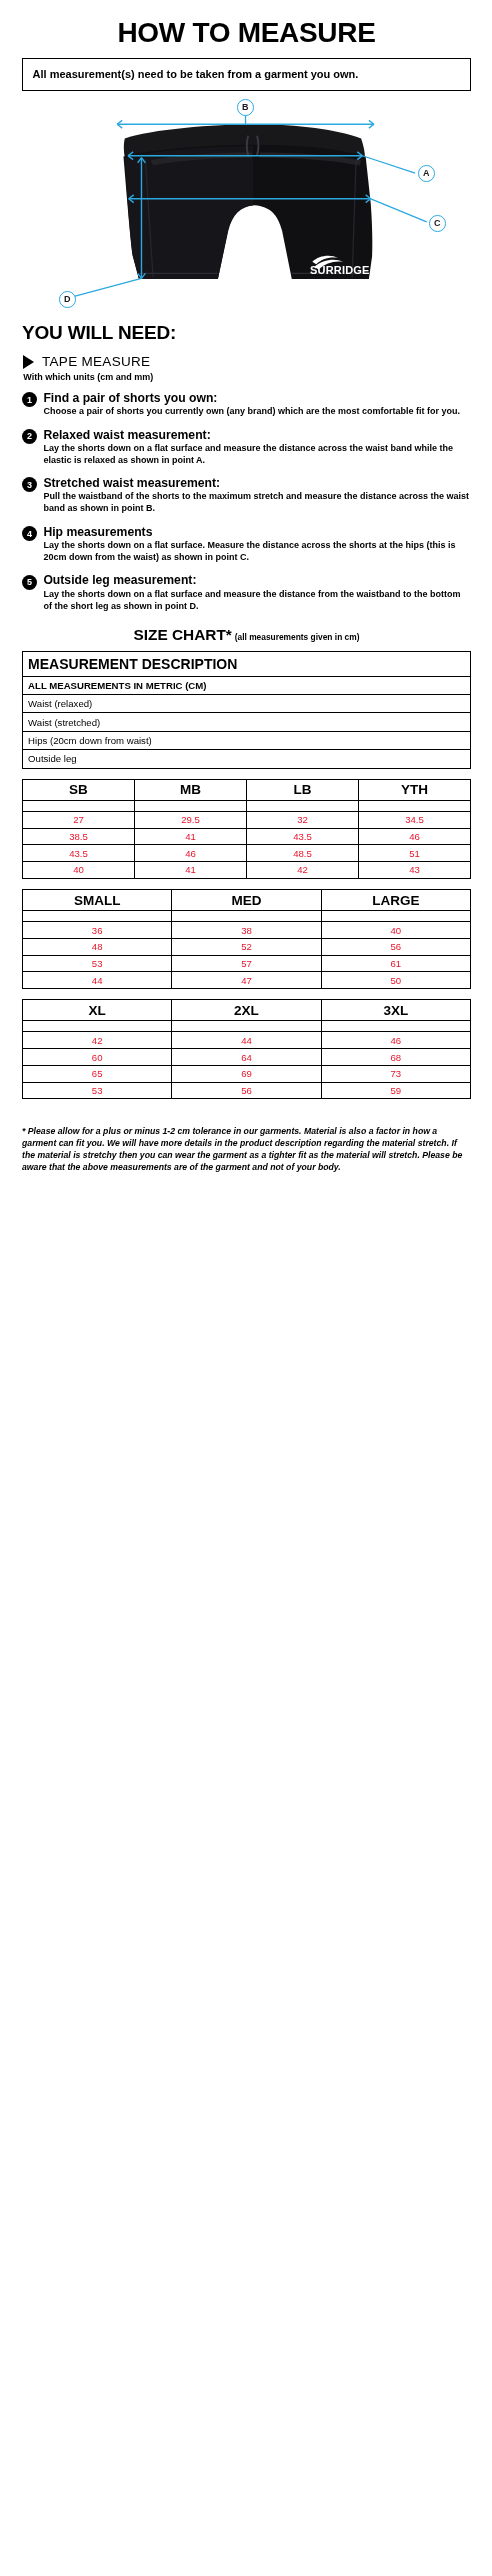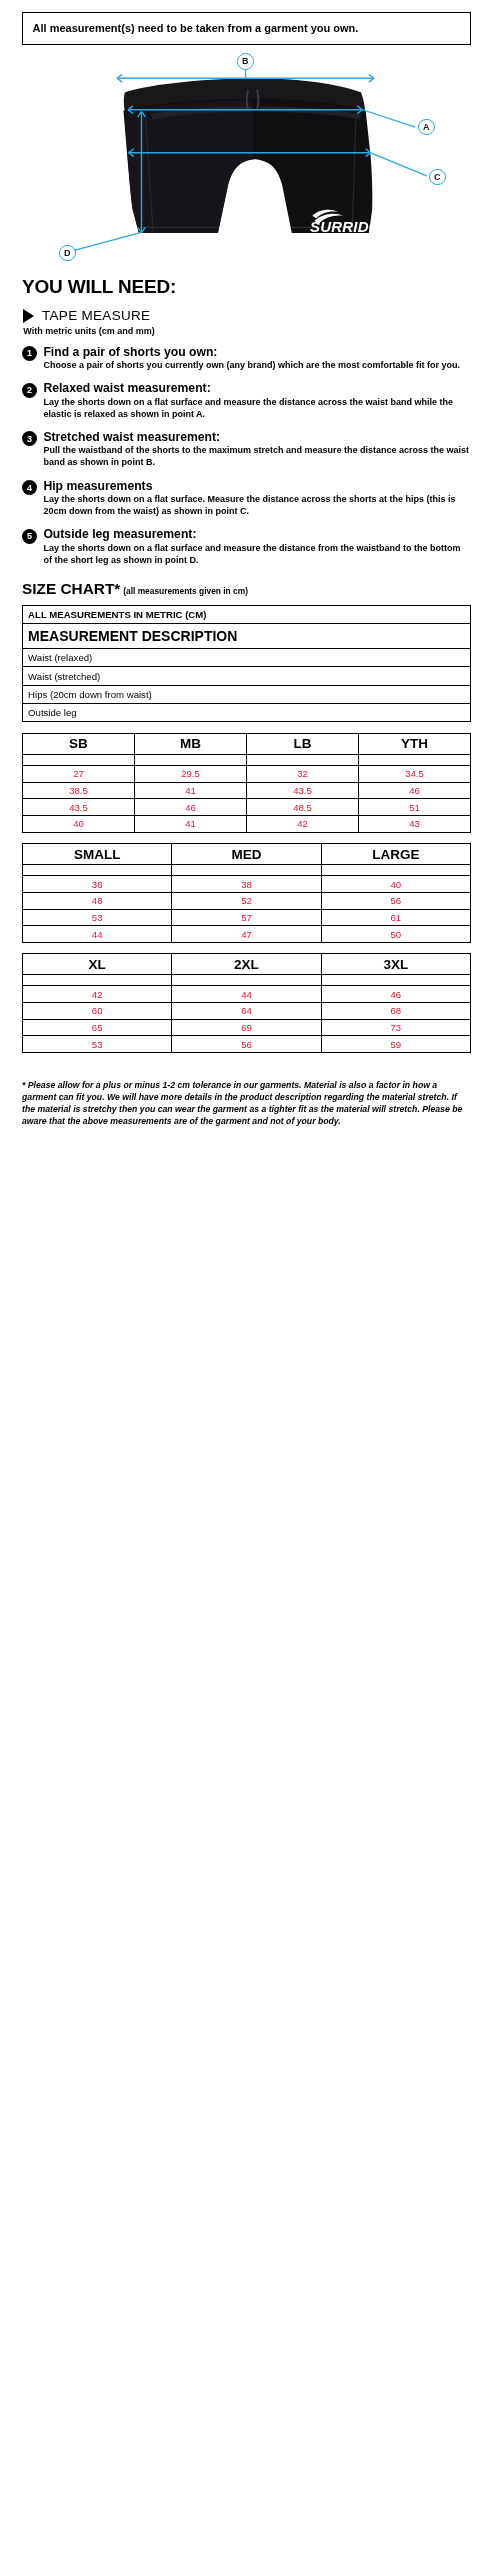--- a/index.html
+++ b/index.html
@@ -48,22 +48,21 @@
     background: #ffffff;
     border: 1.3px solid #2ca8e0;
     color: #1a1a1a;
     font-size: 9px;
     font-weight: bold;
     display: flex; align-items: center; justify-content: center;
   }
   .brand-text {
     position: absolute;
     color: #ffffff;
-    font-size: 15px;
-    font-style: italic;
+    font-size: 11px;
     font-weight: bold;
     letter-spacing: 0.2px;
   }
 
   
   h2.section {
     font-size: 19px;
     font-weight: bold;
     margin: 14px 0 10.3px 0;
     letter-spacing: -0.2px;
@@ -95,20 +94,21 @@
     margin-top: 1.3px;
   }
   .step-body { flex: 1 1 auto; }
   .step-title { font-size: 12.2px; font-weight: bold; margin-bottom: 1.3px; }
   .step-text { font-size: 9px; font-weight: bold; line-height: 1.32; }
 
   
   .chart-head {
     margin: 14px 0 6.4px 0;
     font-weight: bold;
+    text-align: center;
   }
   .chart-head .big { font-size: 15.4px; }
   .chart-head .small { font-size: 8.4px; }
 
   table.t {
     border-collapse: collapse;
     width: 100%;
     margin-bottom: 10.3px;
   }
   table.t th, table.t td {
@@ -151,20 +151,21 @@
     font-weight: bold;
     line-height: 1.38;
     margin-top: 26px;
   }
 </style>
 </head>
 <body>
 
 <div class="page">
 
+  <h1 class="title">HOW TO MEASURE</h1>
 
   <div class="notice">All measurement(s) need to be taken from a garment you own.</div>
 
   <div class="diagram">
     <svg width="449" height="212" viewBox="0 0 699 330">
 
       <g>
 
         <path d="M160,66 C200,52 300,44 360,44 C430,44 490,52 528,66
                  C532,78 534,88 534,96
@@ -228,21 +229,21 @@
 
     <div class="brand-text" style="left:288px; top:168px;">SURRIDGE</div>
   </div>
 
   <h2 class="section">YOU WILL NEED:</h2>
 
   <div class="tape-row">
     <div class="play-tri"></div>
     <div class="tape-label">TAPE MEASURE</div>
   </div>
-  <div class="tape-sub">With metric units (cm and mm)</div>
+  <div class="tape-sub">With which units (cm and mm)</div>
 
   <div class="step">
     <div class="step-num">1</div>
     <div class="step-body">
       <div class="step-title">Find a pair of shorts you own:</div>
       <div class="step-text">Choose a pair of shorts you currently own (any brand) which are the most comfortable fit for you.</div>
     </div>
   </div>
 
   <div class="step">
@@ -278,24 +279,24 @@
   </div>
 
   <div class="chart-head">
     <span class="big">SIZE CHART*</span>
     <span class="small">(all measurements given in cm)</span>
   </div>
 
   <table class="t desc">
     <tbody>
         <tr>
+      <th class="hdr">MEASUREMENT DESCRIPTION</th>
+    </tr>
+    <tr>
       <td class="sub">ALL MEASUREMENTS IN METRIC (CM)</td>
-    </tr>
-    <tr>
-      <th class="hdr">MEASUREMENT DESCRIPTION</th>
     </tr>
     <tr>
       <td class="row">Waist (relaxed)</td>
     </tr>
     <tr>
       <td class="row">Waist (stretched)</td>
     </tr>
     <tr>
       <td class="row">Hips (20cm down from waist)</td>
     </tr>

